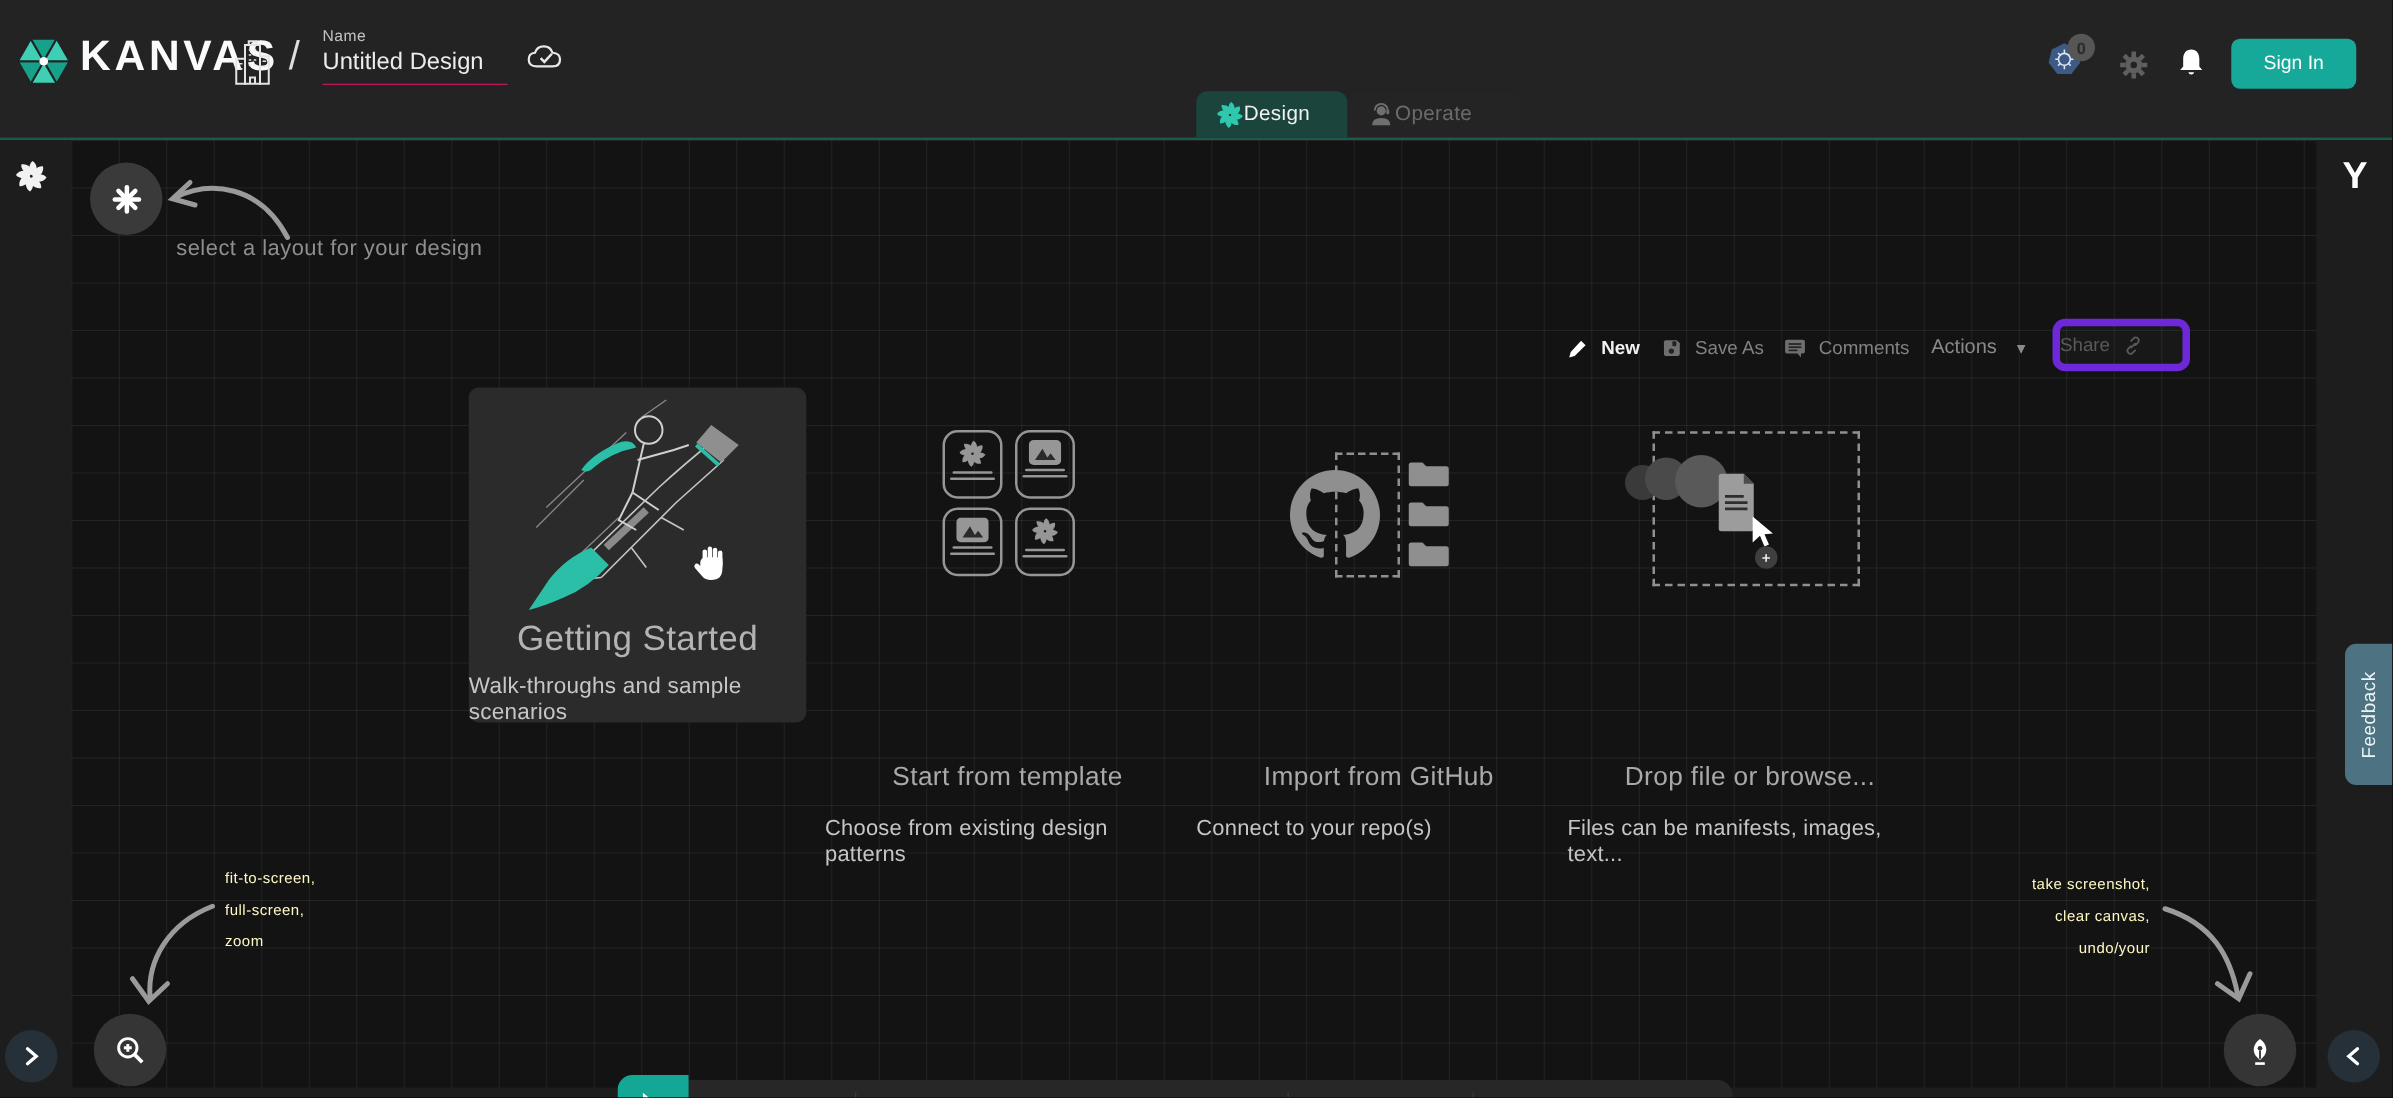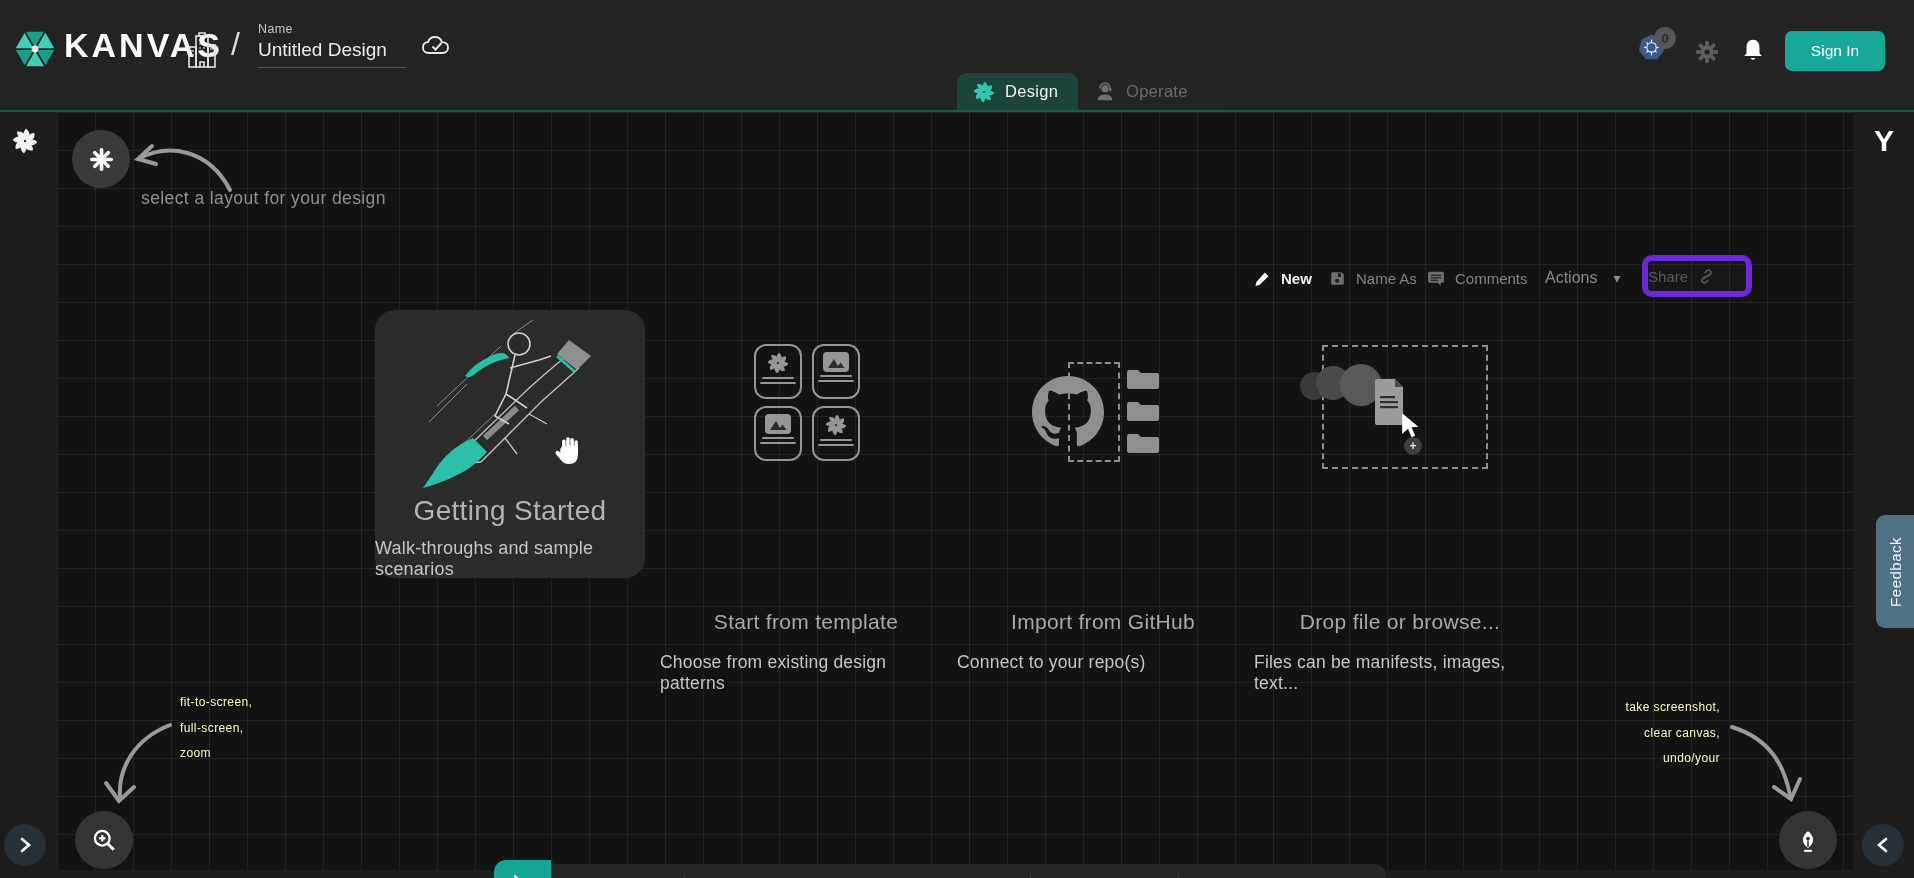--- a/index.html
+++ b/index.html
@@ -9,21 +9,21 @@
   .abs{position:absolute}
   
   .header{position:absolute;left:0;top:0;width:1914px;height:110px;background:#232323}
   .brand{font-size:34px;font-weight:bold;letter-spacing:3px;color:#fafafa}
   .name-label{font-size:12.5px;color:#c4c4c4;letter-spacing:.4px}
   .name-value{font-size:19px;color:#ececec;padding:3px 0 6px 0;border-bottom:1px solid #be185d;width:148px;background:transparent;outline:none}
   .slash{font-size:32px;font-weight:300;color:#dedede}
   .signin{background:#16a898;color:#fff;font-size:15.5px;font-weight:normal;border:none;border-radius:7px;width:100px;height:40px;cursor:pointer}
   .badge0{position:absolute;left:16px;top:-6px;width:22px;height:22px;border-radius:50%;background:#565656;color:#2b2b2b;font-size:13px;font-weight:bold;display:flex;align-items:center;justify-content:center}
   
-  .tab{position:absolute;top:73px;height:37px;border-radius:9px 9px 0 0;display:flex;align-items:center;gap:10px;padding:18px 16px;cursor:pointer}
+  .tab{position:absolute;top:73px;height:37px;border-radius:9px 9px 0 0;display:flex;align-items:center;padding:18px 16px;cursor:pointer}
   .tab.active{background:#1a443c;color:#f2f2f2}
   .tab.inactive{background:#242424;color:#6b6b6b}
   .tab .lbl{font-size:16.5px;letter-spacing:.3px}
   
   .main{position:absolute;left:0;top:110px;width:1914px;height:768px;background:#1d1d1d;border-top:2px solid #1c5a4f}
   .canvas{position:absolute;left:57px;top:0;width:1796px;height:758px;background-color:#131313;
     background-image:linear-gradient(rgba(255,255,255,.066) 1px,transparent 1px),linear-gradient(90deg,rgba(255,255,255,.066) 1px,transparent 1px);
     background-size:38px 38px}
   .strip{position:absolute;top:0;width:57px;height:768px;background:#1d1d1d}
   .hintcircle{position:absolute;border-radius:50%;background:#3a3a3a;display:flex;align-items:center;justify-content:center}
@@ -215,21 +215,21 @@
         <path d="M15 4.5 L19.5 9 L8.5 20 L3 21.5 L4.5 16 Z"></path>
       </svg>
       <span>New</span>
     </div>
     <div class="ttl" style="left:1328px">
       <svg width="19" height="19" viewBox="0 0 24 24">
         <path d="M4 6 q0-2 2-2 h11 l3 3 v11 q0 2-2 2 H6 q-2 0-2-2 Z" fill="#6f6f6f"></path>
         <rect x="12.5" y="5" width="4" height="5" rx="1" fill="#232323"></rect>
         <circle cx="11.5" cy="15" r="2.7" fill="#232323"></circle>
       </svg>
-      <span>Name As</span>
+      <span>Save As</span>
     </div>
     <div class="ttl" style="left:1426px">
       <svg width="20" height="19" viewBox="0 0 24 24">
         <path d="M4 3.5 q-2 0-2 2 v10 q0 2 2 2 h10.5 l3.5 4 v-4 h2 q2 0 2-2 v-10 q0-2-2-2 Z" fill="#6f6f6f"></path>
         <g fill="#232323">
             <rect x="5.5" y="7" width="13" height="1.7"></rect>
             <rect x="5.5" y="10.2" width="13" height="1.7"></rect>
             <rect x="5.5" y="13.4" width="9" height="1.7"></rect>
           </g>
       </svg>
@@ -241,21 +241,21 @@
     </div>
     <div class="sharebox">
       <span>Share</span>
       <svg width="17" height="17" viewBox="0 0 24 24" fill="none" stroke="#5a5a5a" stroke-width="2" stroke-linecap="round">
         <path d="M9.5 12.5 l-3 3 a3.4 3.4 0 0 0 4.8 4.8 l3-3"></path>
         <path d="M14.5 11.5 l3-3 a3.4 3.4 0 0 0-4.8-4.8 l-3 3"></path>
         <line x1="9.8" y1="14.2" x2="14.2" y2="9.8"></line>
       </svg>
     </div>
 
-    <div class="abs" style="left:375px;top:198px;width:270px;height:268px;background:#2b2b2b;border-radius:20px">
+    <div class="abs" style="left:375px;top:198px;width:270px;height:268px;background:#2b2b2b;border-radius:8px">
       <svg class="abs" style="left:34px;top:8px" width="200" height="172" viewBox="0 0 200 172" fill="none">
         <g stroke="#8a8a8a" stroke-width="1">
           <line x1="28" y1="88" x2="92" y2="28"></line>
             <line x1="20" y1="104" x2="58" y2="66"></line>
           <line x1="46" y1="134" x2="86" y2="96"></line>
             <line x1="104" y1="16" x2="124" y2="2"></line>
         </g>
         <g stroke="#c4c4c4" stroke-width="1.3">
           <path d="M56 132 L118 72 Q140 52 160 36"></path>
           <path d="M72 144 L132 84 Q152 66 170 50"></path>

